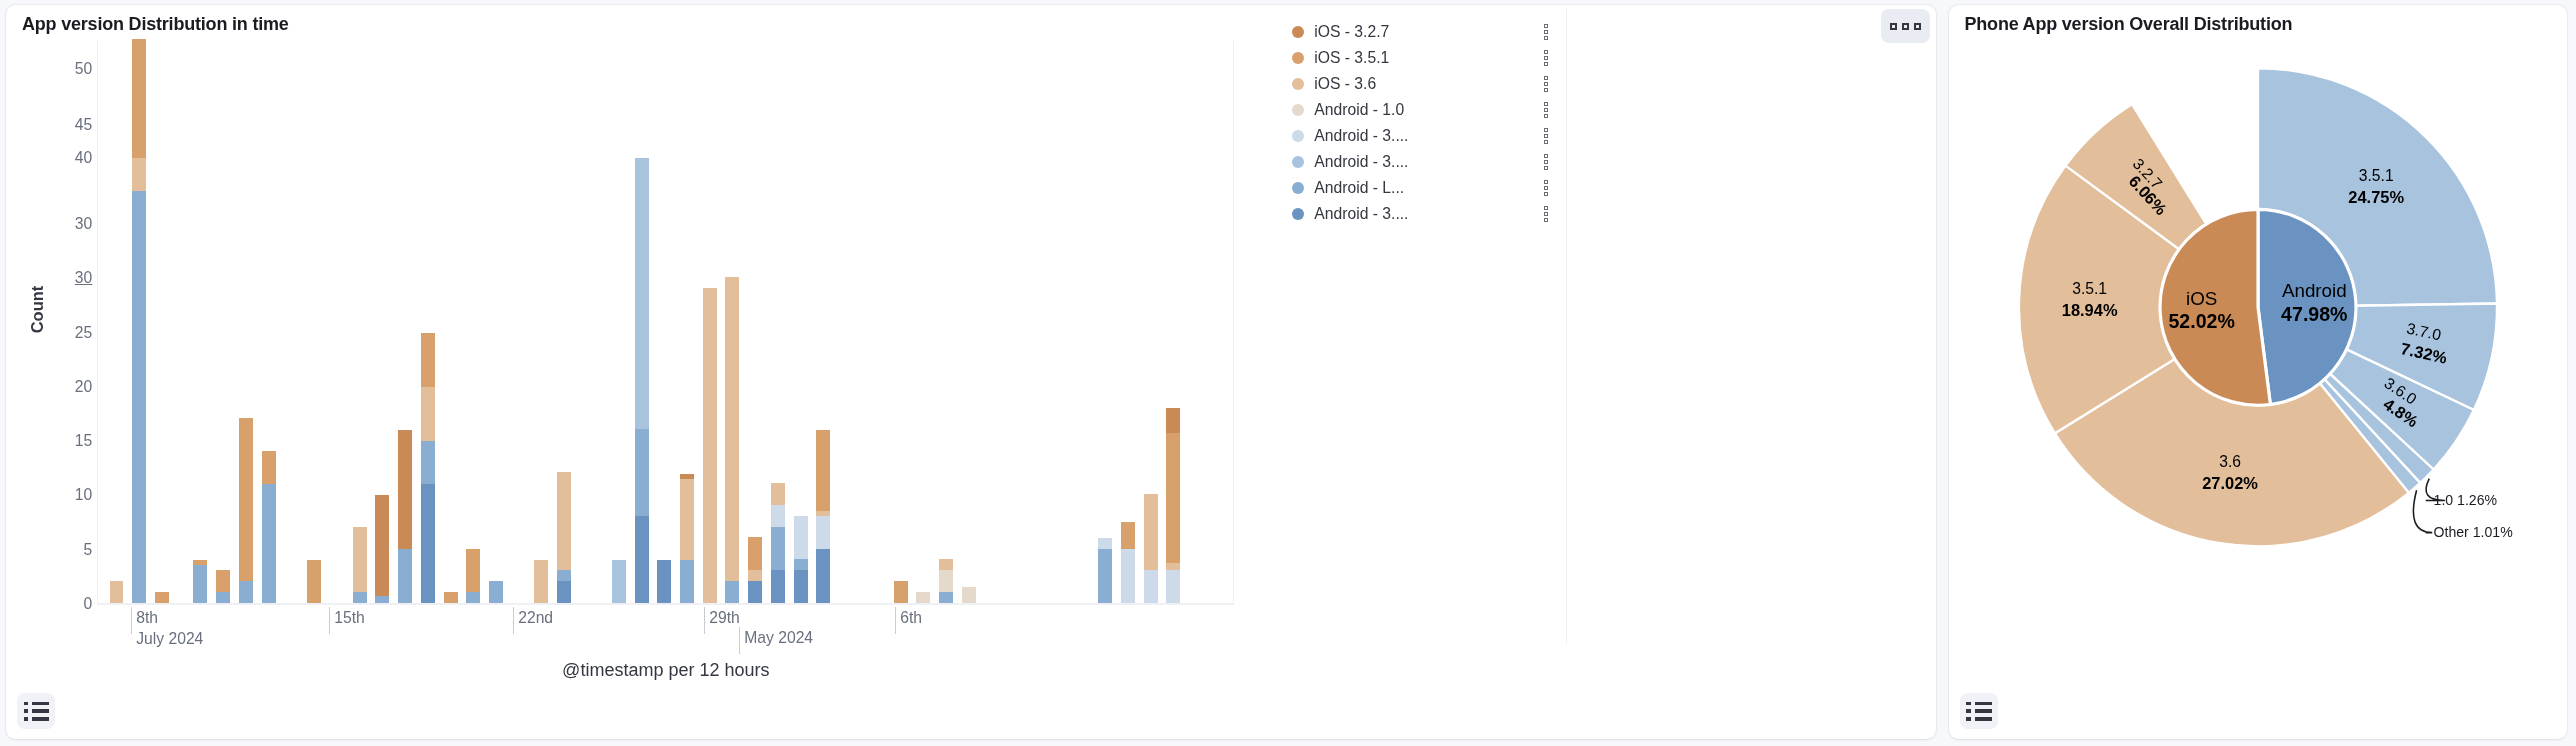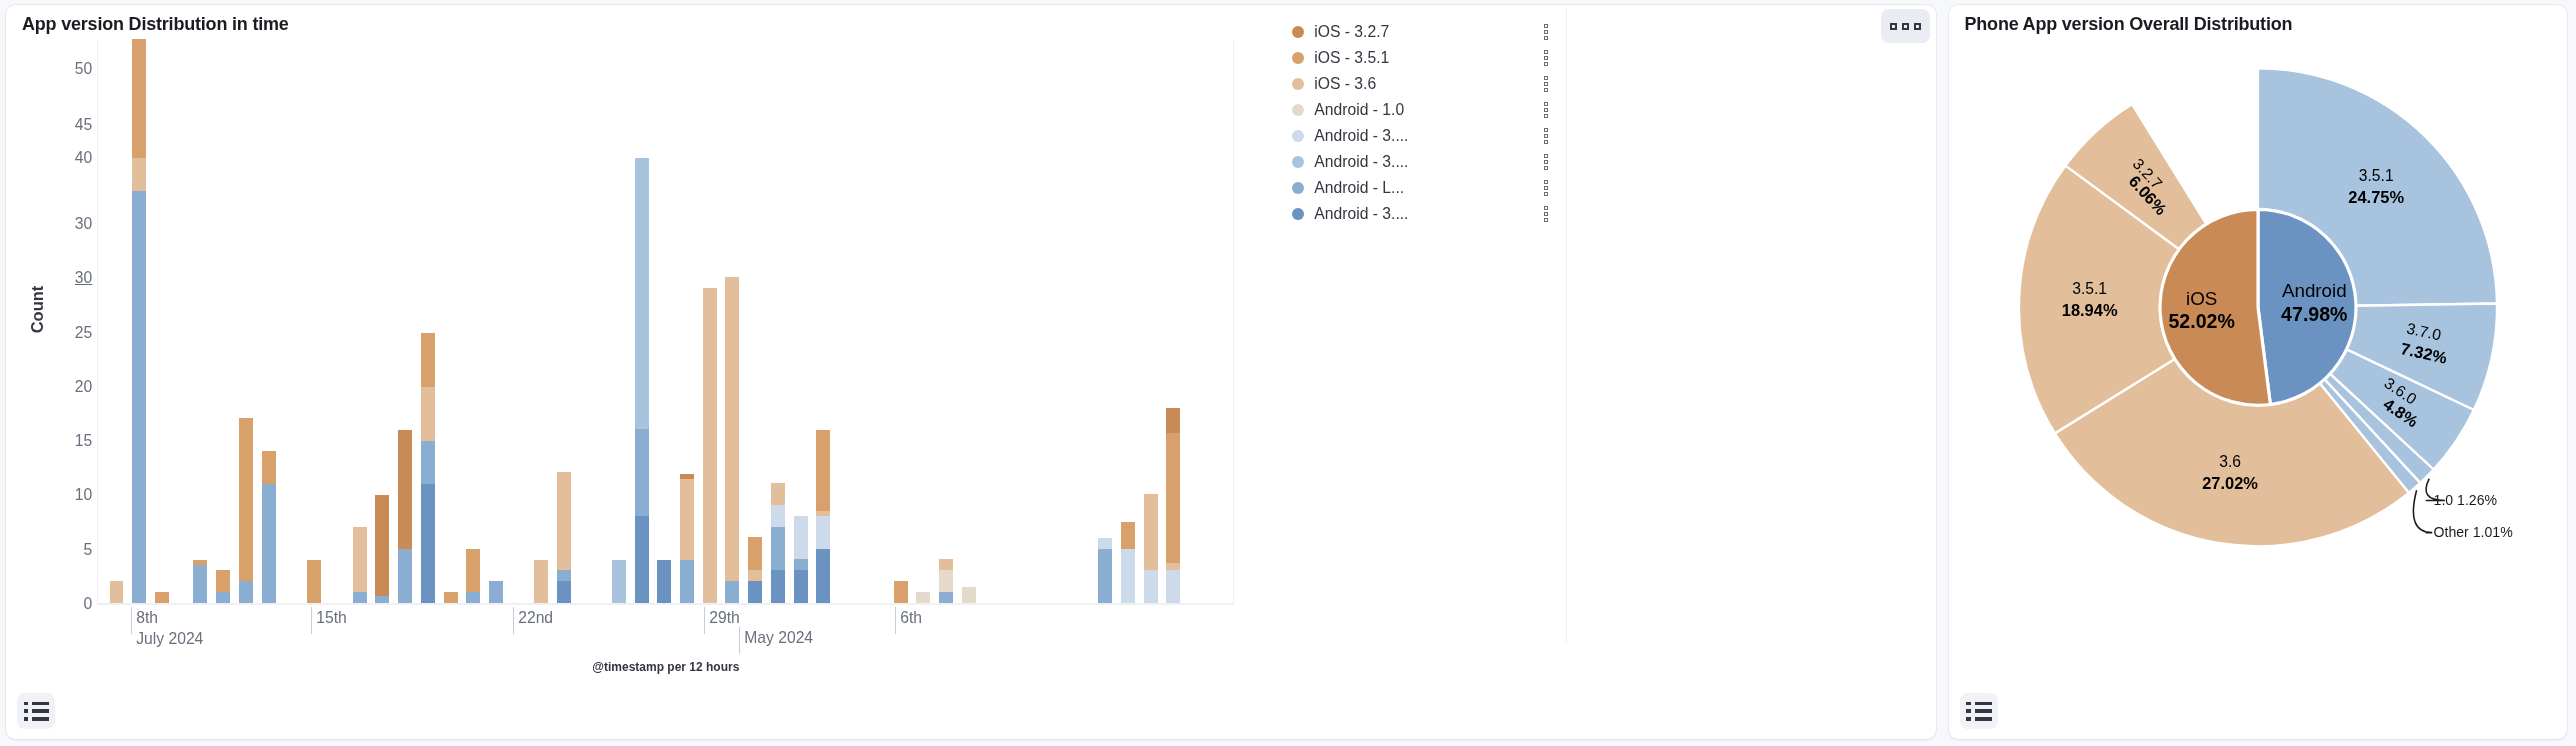--- a/index.html
+++ b/index.html
@@ -128,21 +128,21 @@
     font-size: 15.7px; color: #69707d;
     white-space: nowrap;
     line-height: 1.35;
   }
   .x-tick span { display:block; }
   .x-title {
     position: absolute;
     left: 91px; top: 619px;
     width: 1137px;
     text-align: center;
-    font-size: 12px; font-weight: 700; color: #343741;
+    font-size: 18px; font-weight: 400; color: #343741;
   }
 
   
   .legend {
     position: absolute;
     left: 1286px; top: 14px;
     width: 259px;
   }
   .legend-item {
     display: flex; align-items: center;
@@ -367,21 +367,21 @@
             <div class="seg" style="height: 7.6px; background: rgb(226, 190, 154);"></div>
             <div class="seg" style="height: 130px; background: rgb(216, 160, 106);"></div>
             <div class="seg" style="height: 25px; background: rgb(202, 138, 86);"></div>
           </div>
         </div>
       <div class="x-ticks" id="x-ticks">
           <div class="x-tick" style="left: 34px;">
             <span>8th</span>
             <span>July 2024</span>
           </div>
-          <div class="x-tick" style="left: 214px; text-align: right;">
+          <div class="x-tick" style="left: 232px; text-align: right;">
             <span>15th</span>
           </div>
           <div class="x-tick" style="left: 416px;">
             <span>22nd</span>
           </div>
           <div class="x-tick" style="left: 607px;">
             <span>29th</span>
           </div>
           <div class="x-tick" style="left: 642px; top: 20.4px;">
             <span>May 2024</span>

